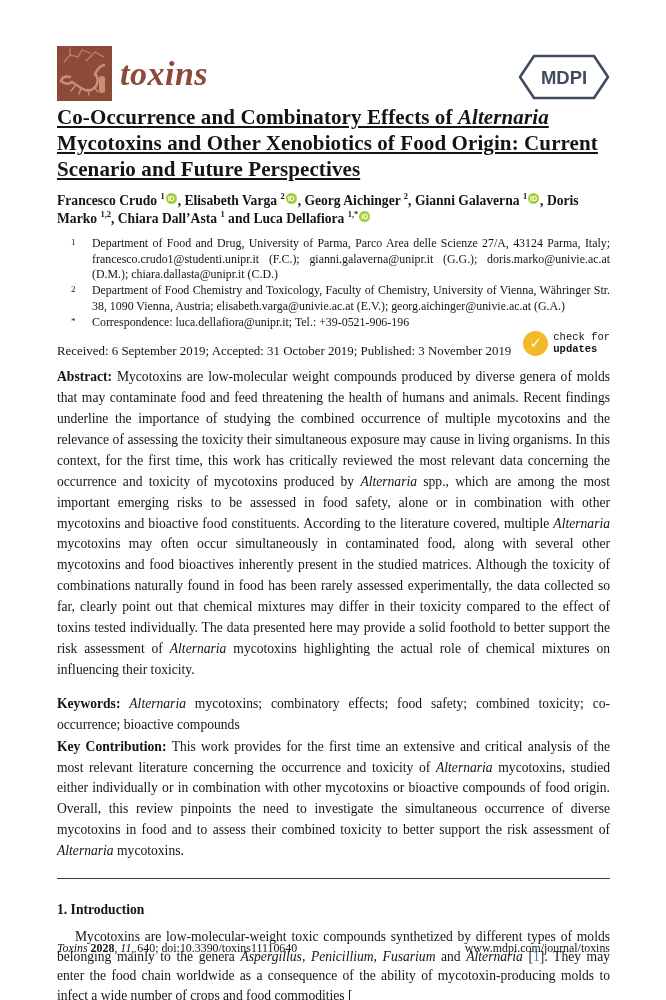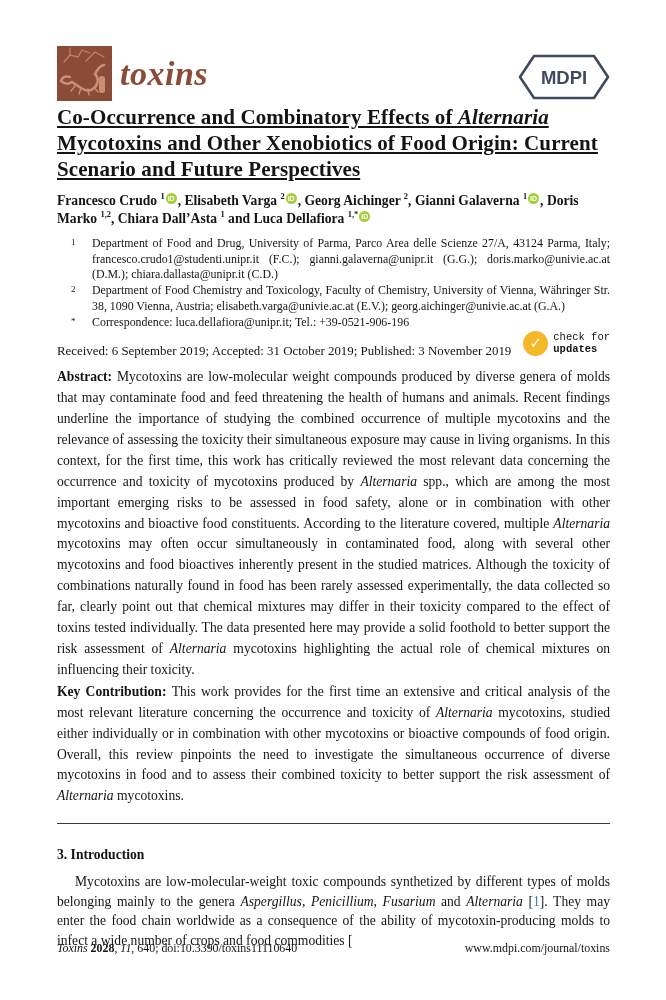--- a/index.html
+++ b/index.html
@@ -115,25 +115,26 @@
     <div class="badge">
       <div class="badge-circle">✓</div>
       <div class="badge-text">
         <div>check for</div>
         <div class="b2">updates</div>
       </div>
     </div>
   </div>
 
   <div class="para abstract"><span class="b">Abstract: </span><span>Mycotoxins are low-molecular weight compounds produced by diverse genera of molds that may contaminate food and feed threatening the health of humans and animals. Recent findings underline the importance of studying the combined occurrence of multiple mycotoxins and the relevance of assessing the toxicity their simultaneous exposure may cause in living organisms. In this context, for the first time, this work has critically reviewed the most relevant data concerning the occurrence and toxicity of mycotoxins produced by </span><span class="i">Alternaria</span><span> spp., which are among the most important emerging risks to be assessed in food safety, alone or in combination with other mycotoxins and bioactive food constituents. According to the literature covered, multiple </span><span class="i">Alternaria</span><span> mycotoxins may often occur simultaneously in contaminated food, along with several other mycotoxins and food bioactives inherently present in the studied matrices. Although the toxicity of combinations naturally found in food has been rarely assessed experimentally, the data collected so far, clearly point out that chemical mixtures may differ in their toxicity compared to the effect of toxins tested individually. The data presented here may provide a solid foothold to better support the risk assessment of </span><span class="i">Alternaria</span><span> mycotoxins highlighting the actual role of chemical mixtures on influencing their toxicity.</span></div>
+  <div class="para keywords"><span class="b">Keywords: </span><span class="i">Alternaria</span><span> mycotoxins; combinatory effects; food safety; combined toxicity; co-occurrence; bioactive compounds</span></div>
   <div class="para key-contribution"><span class="b">Key Contribution: </span><span>This work provides for the first time an extensive and critical analysis of the most relevant literature concerning the occurrence and toxicity of </span><span class="i">Alternaria</span><span> mycotoxins, studied either individually or in combination with other mycotoxins or bioactive compounds of food origin. Overall, this review pinpoints the need to investigate the simultaneous occurrence of diverse mycotoxins in food and to assess their combined toxicity to better support the risk assessment of </span><span class="i">Alternaria</span><span> mycotoxins.</span></div>
 
   <hr class="divider">
 
-  <div class="section-heading">3. Introduction</div>
+  <div class="section-heading">1. Introduction</div>
   <div class="body-para"><span>Mycotoxins are low-molecular-weight toxic compounds synthetized by different types of molds belonging mainly to the genera </span><span class="i">Aspergillus</span><span>, </span><span class="i">Penicillium</span><span>, </span><span class="i">Fusarium</span><span> and </span><span class="i">Alternaria</span><span> [</span><span class="link">1</span><span>]. They may enter the food chain worldwide as a consequence of the ability of mycotoxin-producing molds to infect a wide number of crops and food commodities [</span></div>
 
 </div>
 
 <div class="footer">
   <span><span class="i">Toxins</span><span> </span><span class="b">2028</span><span>, </span><span class="i">11</span><span>, 640; doi:10.3390/toxins11110640</span></span>
   <span>www.mdpi.com/journal/toxins</span>
 </div>
 
 </body></html>

